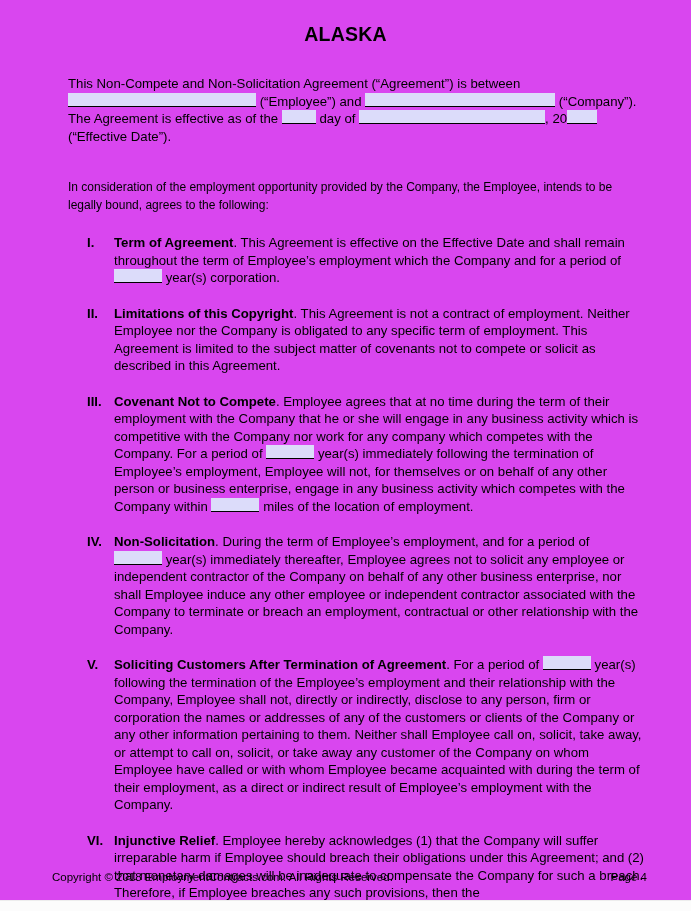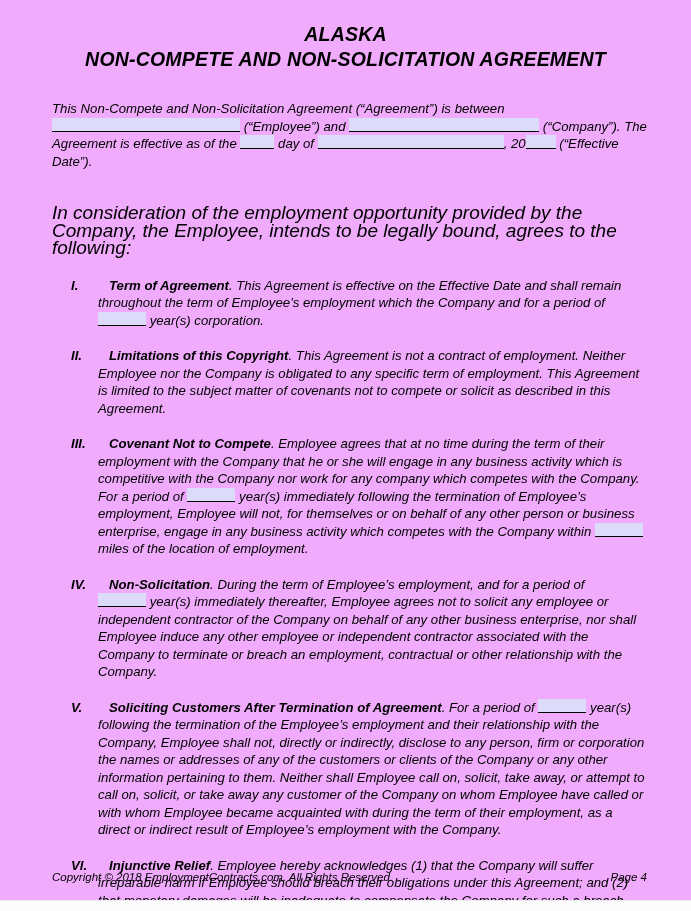--- a/index.html
+++ b/index.html
@@ -8,24 +8,23 @@
     background: #ffffff;
   }
   body {
     font-family: "Liberation Sans", sans-serif;
     color: #000000;
   }
   .page {
     position: relative;
     width: 691px;
     height: 911px;
-    background: #f0abfc;
+    background: #d946ef;
     box-sizing: border-box;
     overflow: hidden;
-    font-style: italic;
   }
   .page-bottom-edge {
     position: absolute;
     left: 0;
     right: 0;
     bottom: 0;
     height: 10px;
     background: #fcfcfc;
     border-top: 1px solid #ededed;
   }
@@ -34,30 +33,30 @@
     font-weight: bold;
     font-size: 19.5px;
     line-height: 25px;
     letter-spacing: 0.2px;
     padding-top: 22px;
   }
   .doc-title .line2 {
     display: block;
   }
   .content {
-    padding: 0 44px 0 52px;
+    padding: 0 44px 0 68px;
   }
   .intro {
     font-size: 13.2px;
     line-height: 17.5px;
     margin-top: 28px;
     text-align: left;
   }
   .consideration {
-    font-size: 19px;
+    font-size: 12px;
     line-height: 17.5px;
     margin-top: 34px;
   }
   .sections {
     margin-top: 20px;
   }
   .section {
     display: flex;
     align-items: flex-start;
     margin-bottom: 18px;
@@ -71,21 +70,20 @@
     padding-left: 19px;
     box-sizing: border-box;
   }
   .sec-body {
     flex: 1 1 auto;
     font-size: 13.2px;
     line-height: 17.5px;
   }
   .sec-heading {
     font-weight: bold;
-    margin-left: 11px;
   }
   
   .blank {
     display: inline-block;
     background: #dcdcfa;
     border-bottom: 1.3px solid #000000;
     vertical-align: baseline;
     height: 13px;
     margin-bottom: -1px;
   }
@@ -108,21 +106,20 @@
     box-sizing: border-box;
   }
 </style>
 </head>
 <body>
 
 <div class="page">
 
   <div class="doc-title">
     <span>ALASKA</span>
-    <span class="line2">NON-COMPETE AND NON-SOLICITATION AGREEMENT</span>
   </div>
 
   <div class="content">
 
     <p class="intro"><span>This Non-Compete and Non-Solicitation Agreement (“Agreement”) is between</span><br><span class="blank w-name"></span><span> (“Employee”) and </span><span class="blank w-comp"></span><span> (“Company”). The Agreement is effective as of the </span><span class="blank w-short"></span><span> day of </span><span class="blank w-month"></span><span>, 20</span><span class="blank w-year"></span><span> (“Effective Date”).</span></p>
 
     <p class="consideration">In consideration of the employment opportunity provided by the Company, the Employee, intends to be legally bound, agrees to the following:</p>
 
     <div class="sections">
 

